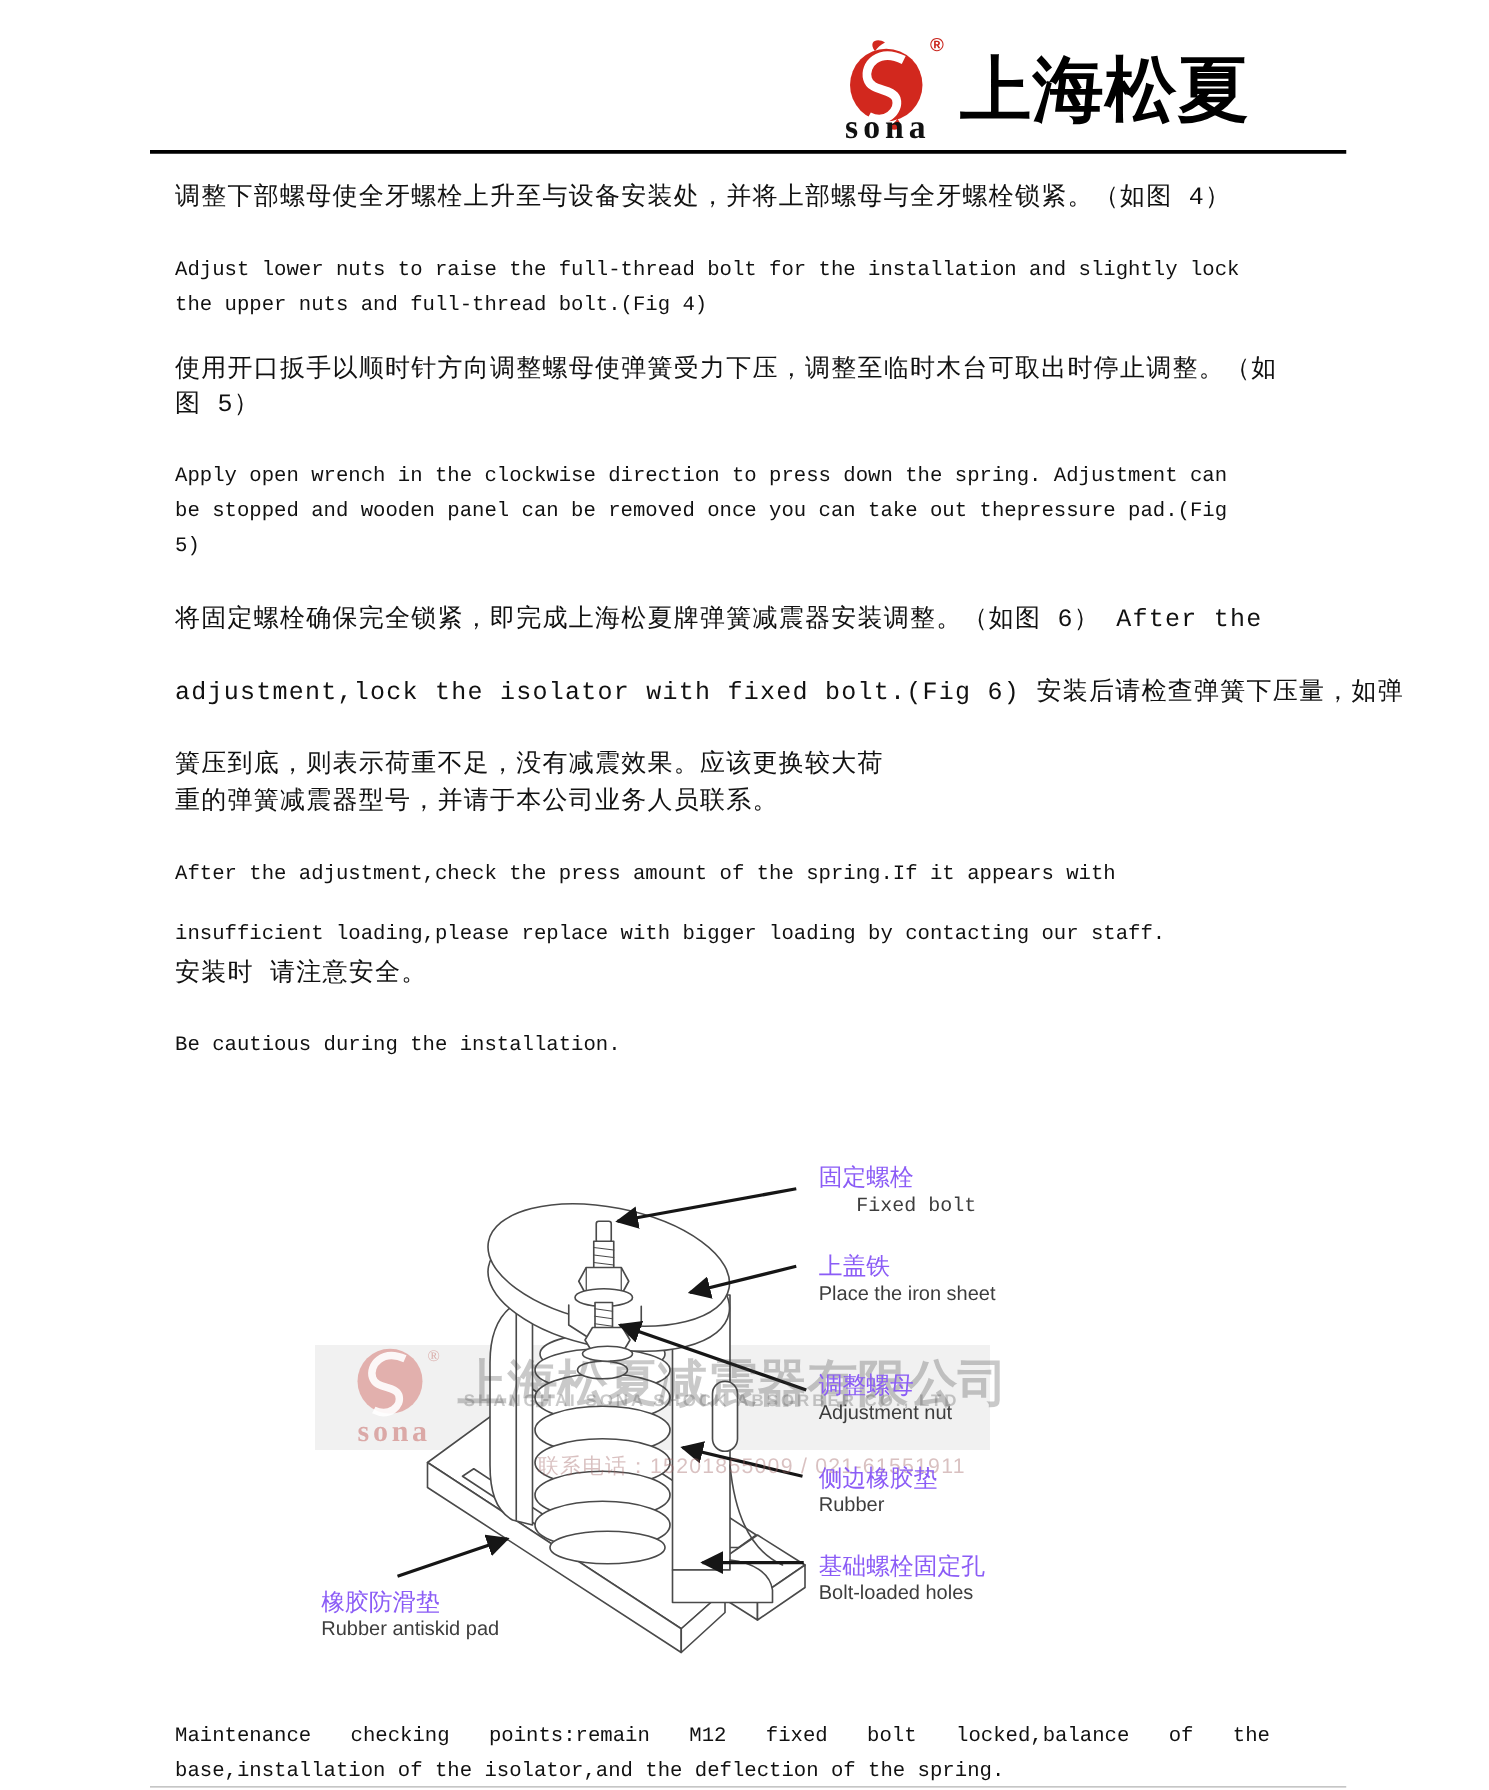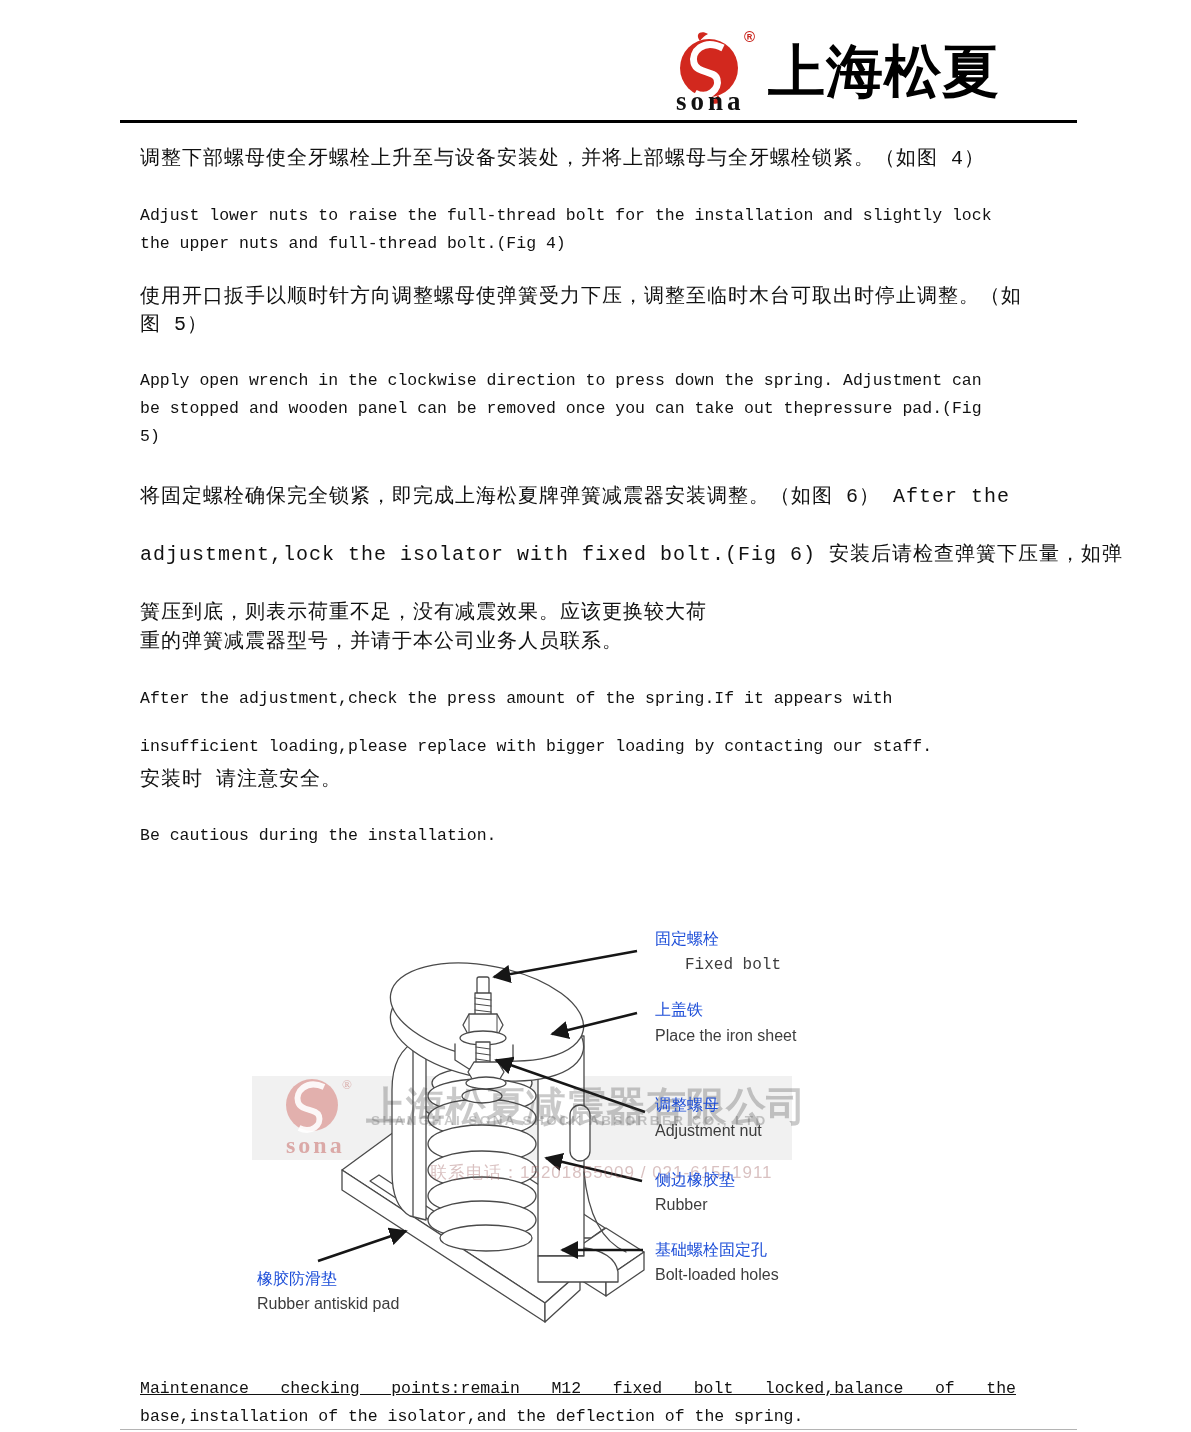--- a/index.html
+++ b/index.html
@@ -11,23 +11,23 @@
   .logo-sona{position:absolute;left:676px;top:86px;font-size:27px;font-weight:700;
              font-family:"Liberation Serif",serif;letter-spacing:4px;color:#111;}
   .logo-reg{position:absolute;left:744px;top:28px;font-size:15px;color:#c9241c;font-weight:700;}
   .rule-top{position:absolute;left:120px;top:120px;width:957px;height:3px;background:#000;}
   .rule-bottom{position:absolute;left:120px;top:1429px;width:957px;height:1px;background:#b4b4b4;}
   
   .tl{position:absolute;left:140px;width:880px;white-space:pre;color:#111;}
   .t-zh{font-size:20px;letter-spacing:1px;line-height:26px;
         font-family:"Liberation Mono","Liberation Serif",serif;}
   .t-en{font-size:16.5px;line-height:26px;font-family:"Liberation Mono","DejaVu Sans Mono",monospace;}
-  .t-just{white-space:normal;text-align:justify;text-align-last:justify;text-decoration:underline;}
+  .t-just{white-space:normal;text-align:justify;text-align-last:justify;}
   
-  .c-zh{position:absolute;font-size:16px;color:#1d4ed8;white-space:nowrap;
+  .c-zh{position:absolute;font-size:19px;color:#8b5cf6;white-space:nowrap;
         font-family:Liberation Mono, monospace;}
   .c-en{position:absolute;font-size:16px;color:#3d3d3d;white-space:nowrap;
         font-family:"Liberation Sans",sans-serif;}
   
   .wm-bg{position:absolute;left:252px;top:1076px;width:540px;height:84px;
          background:rgba(150,150,150,0.13);z-index:1;}
   .diagram-svg{position:absolute;left:250px;top:920px;z-index:2;}
   .wm-layer{position:absolute;left:0;top:0;z-index:3;pointer-events:none;}
   .wm-zh{position:absolute;left:366px;top:1079px;font-size:40px;font-weight:700;
          color:rgba(60,60,60,0.28);letter-spacing:0px;white-space:nowrap;}

